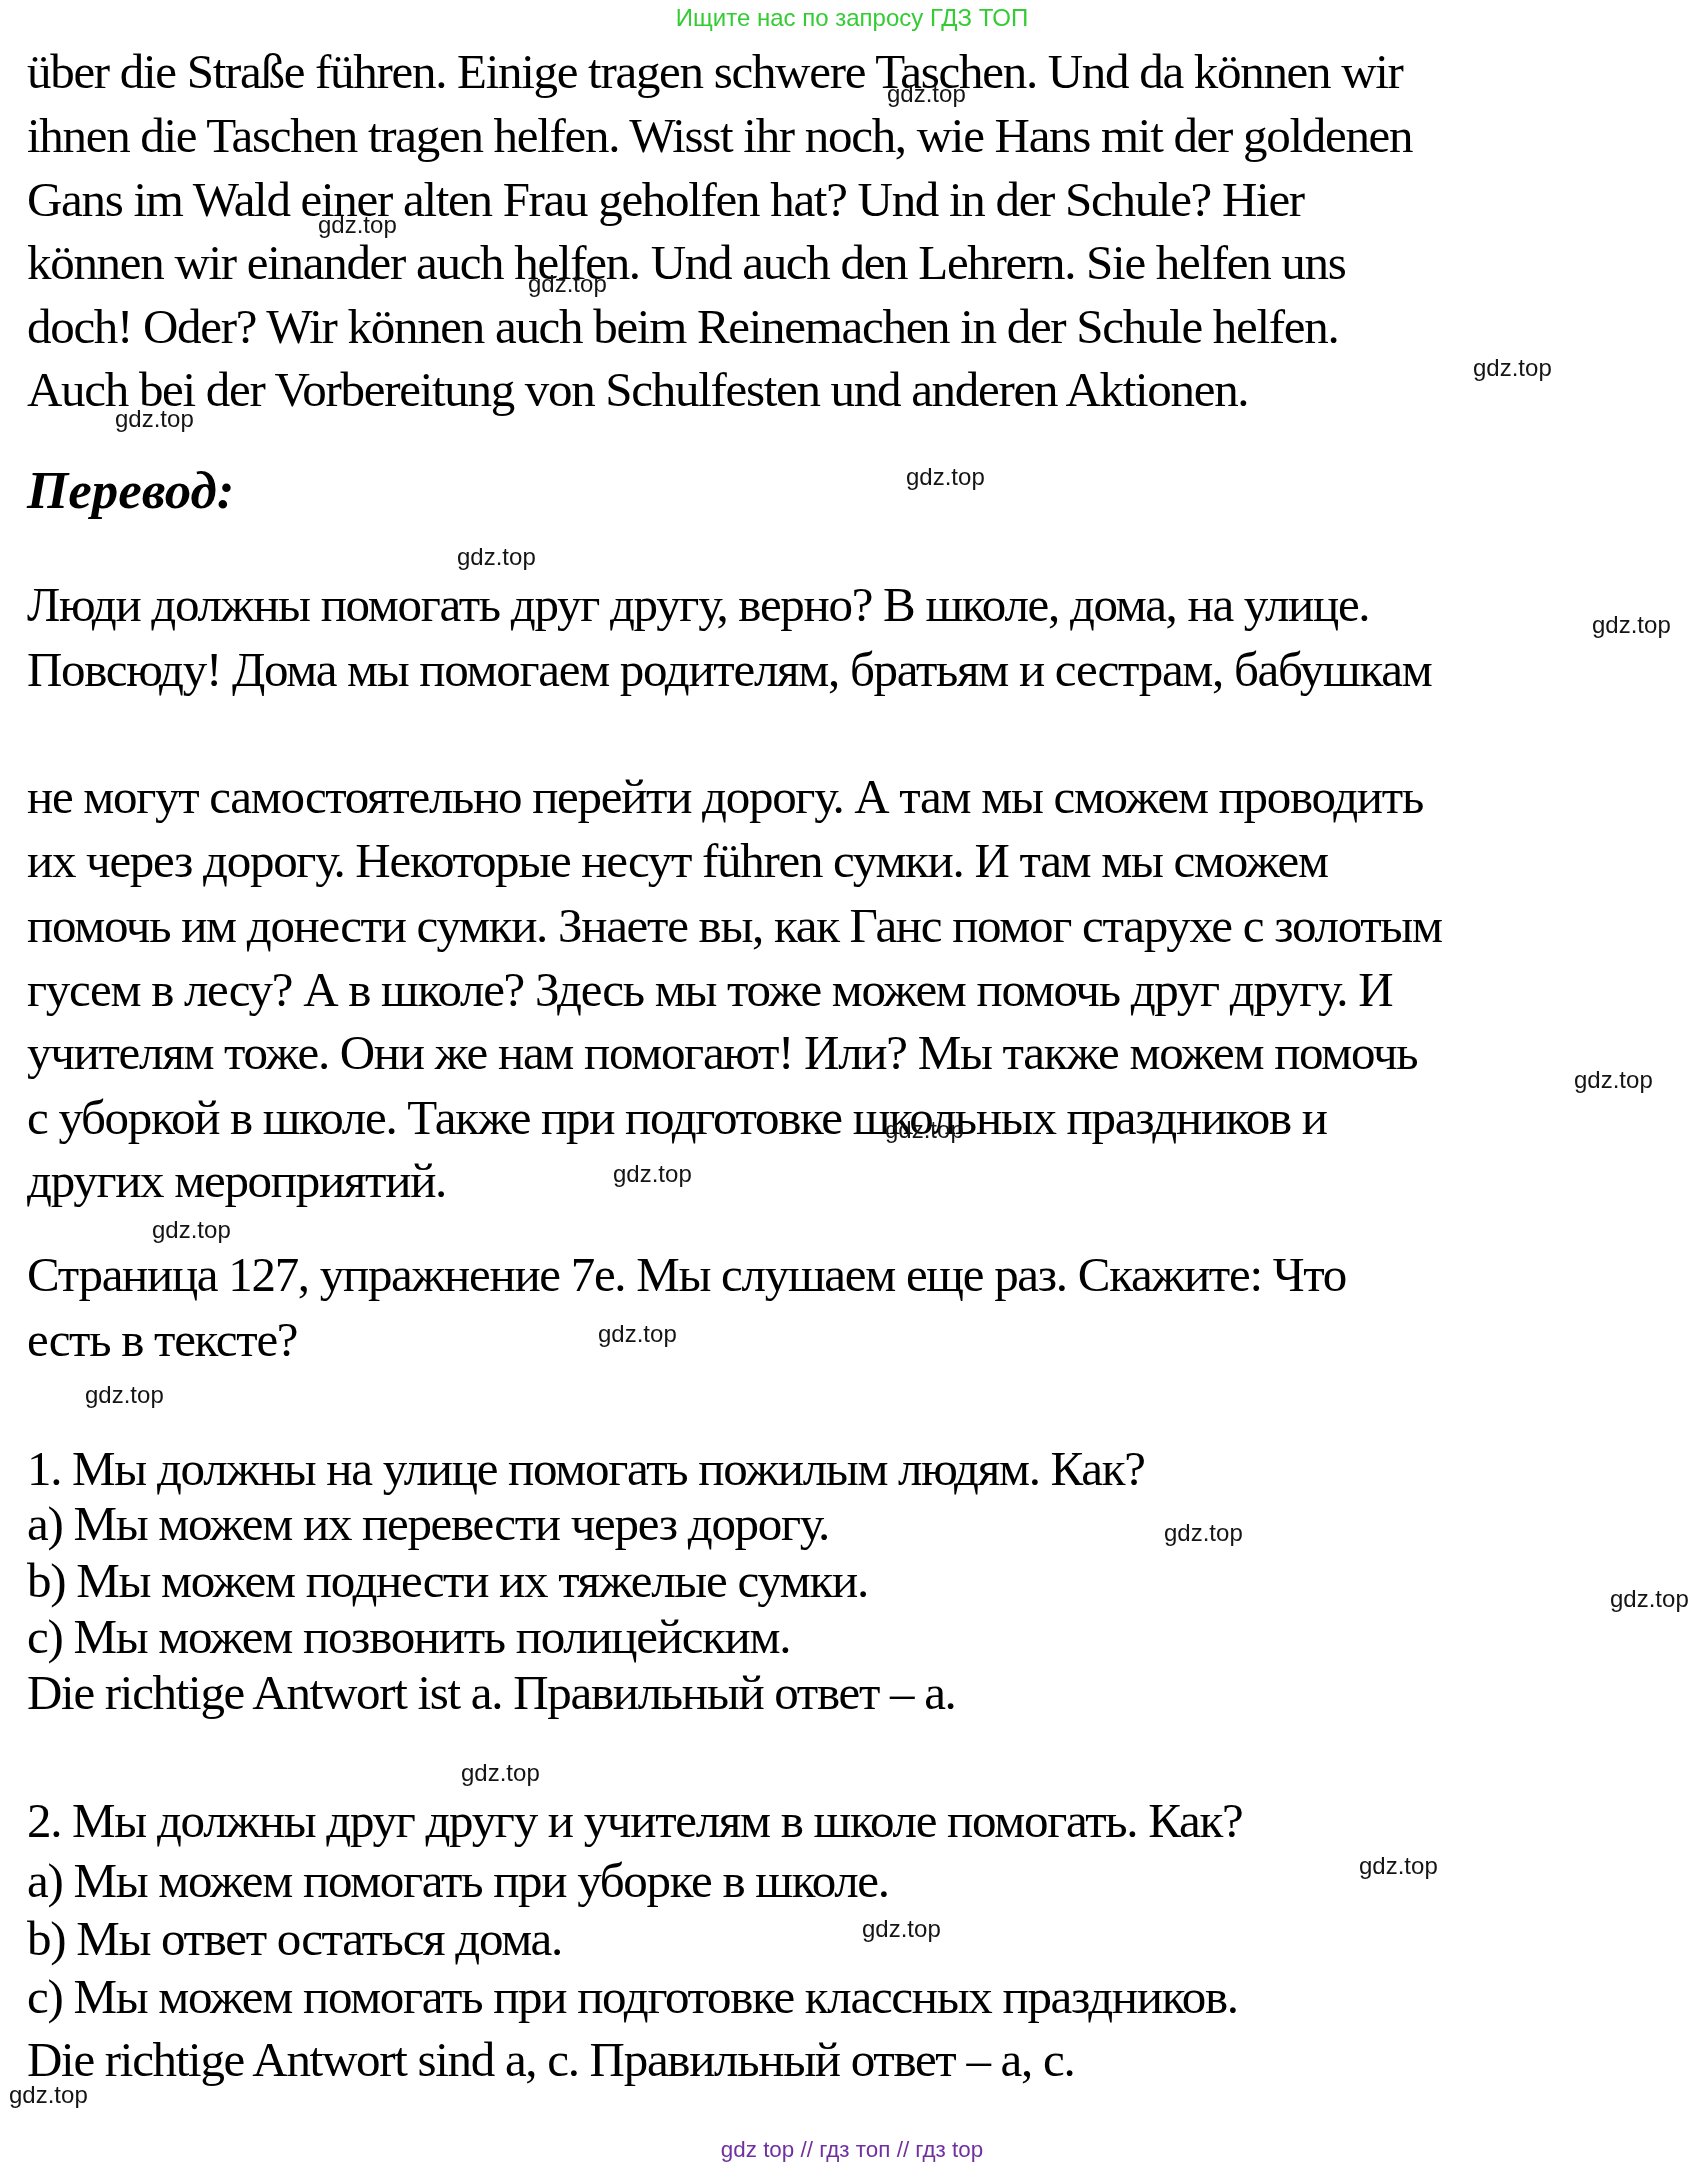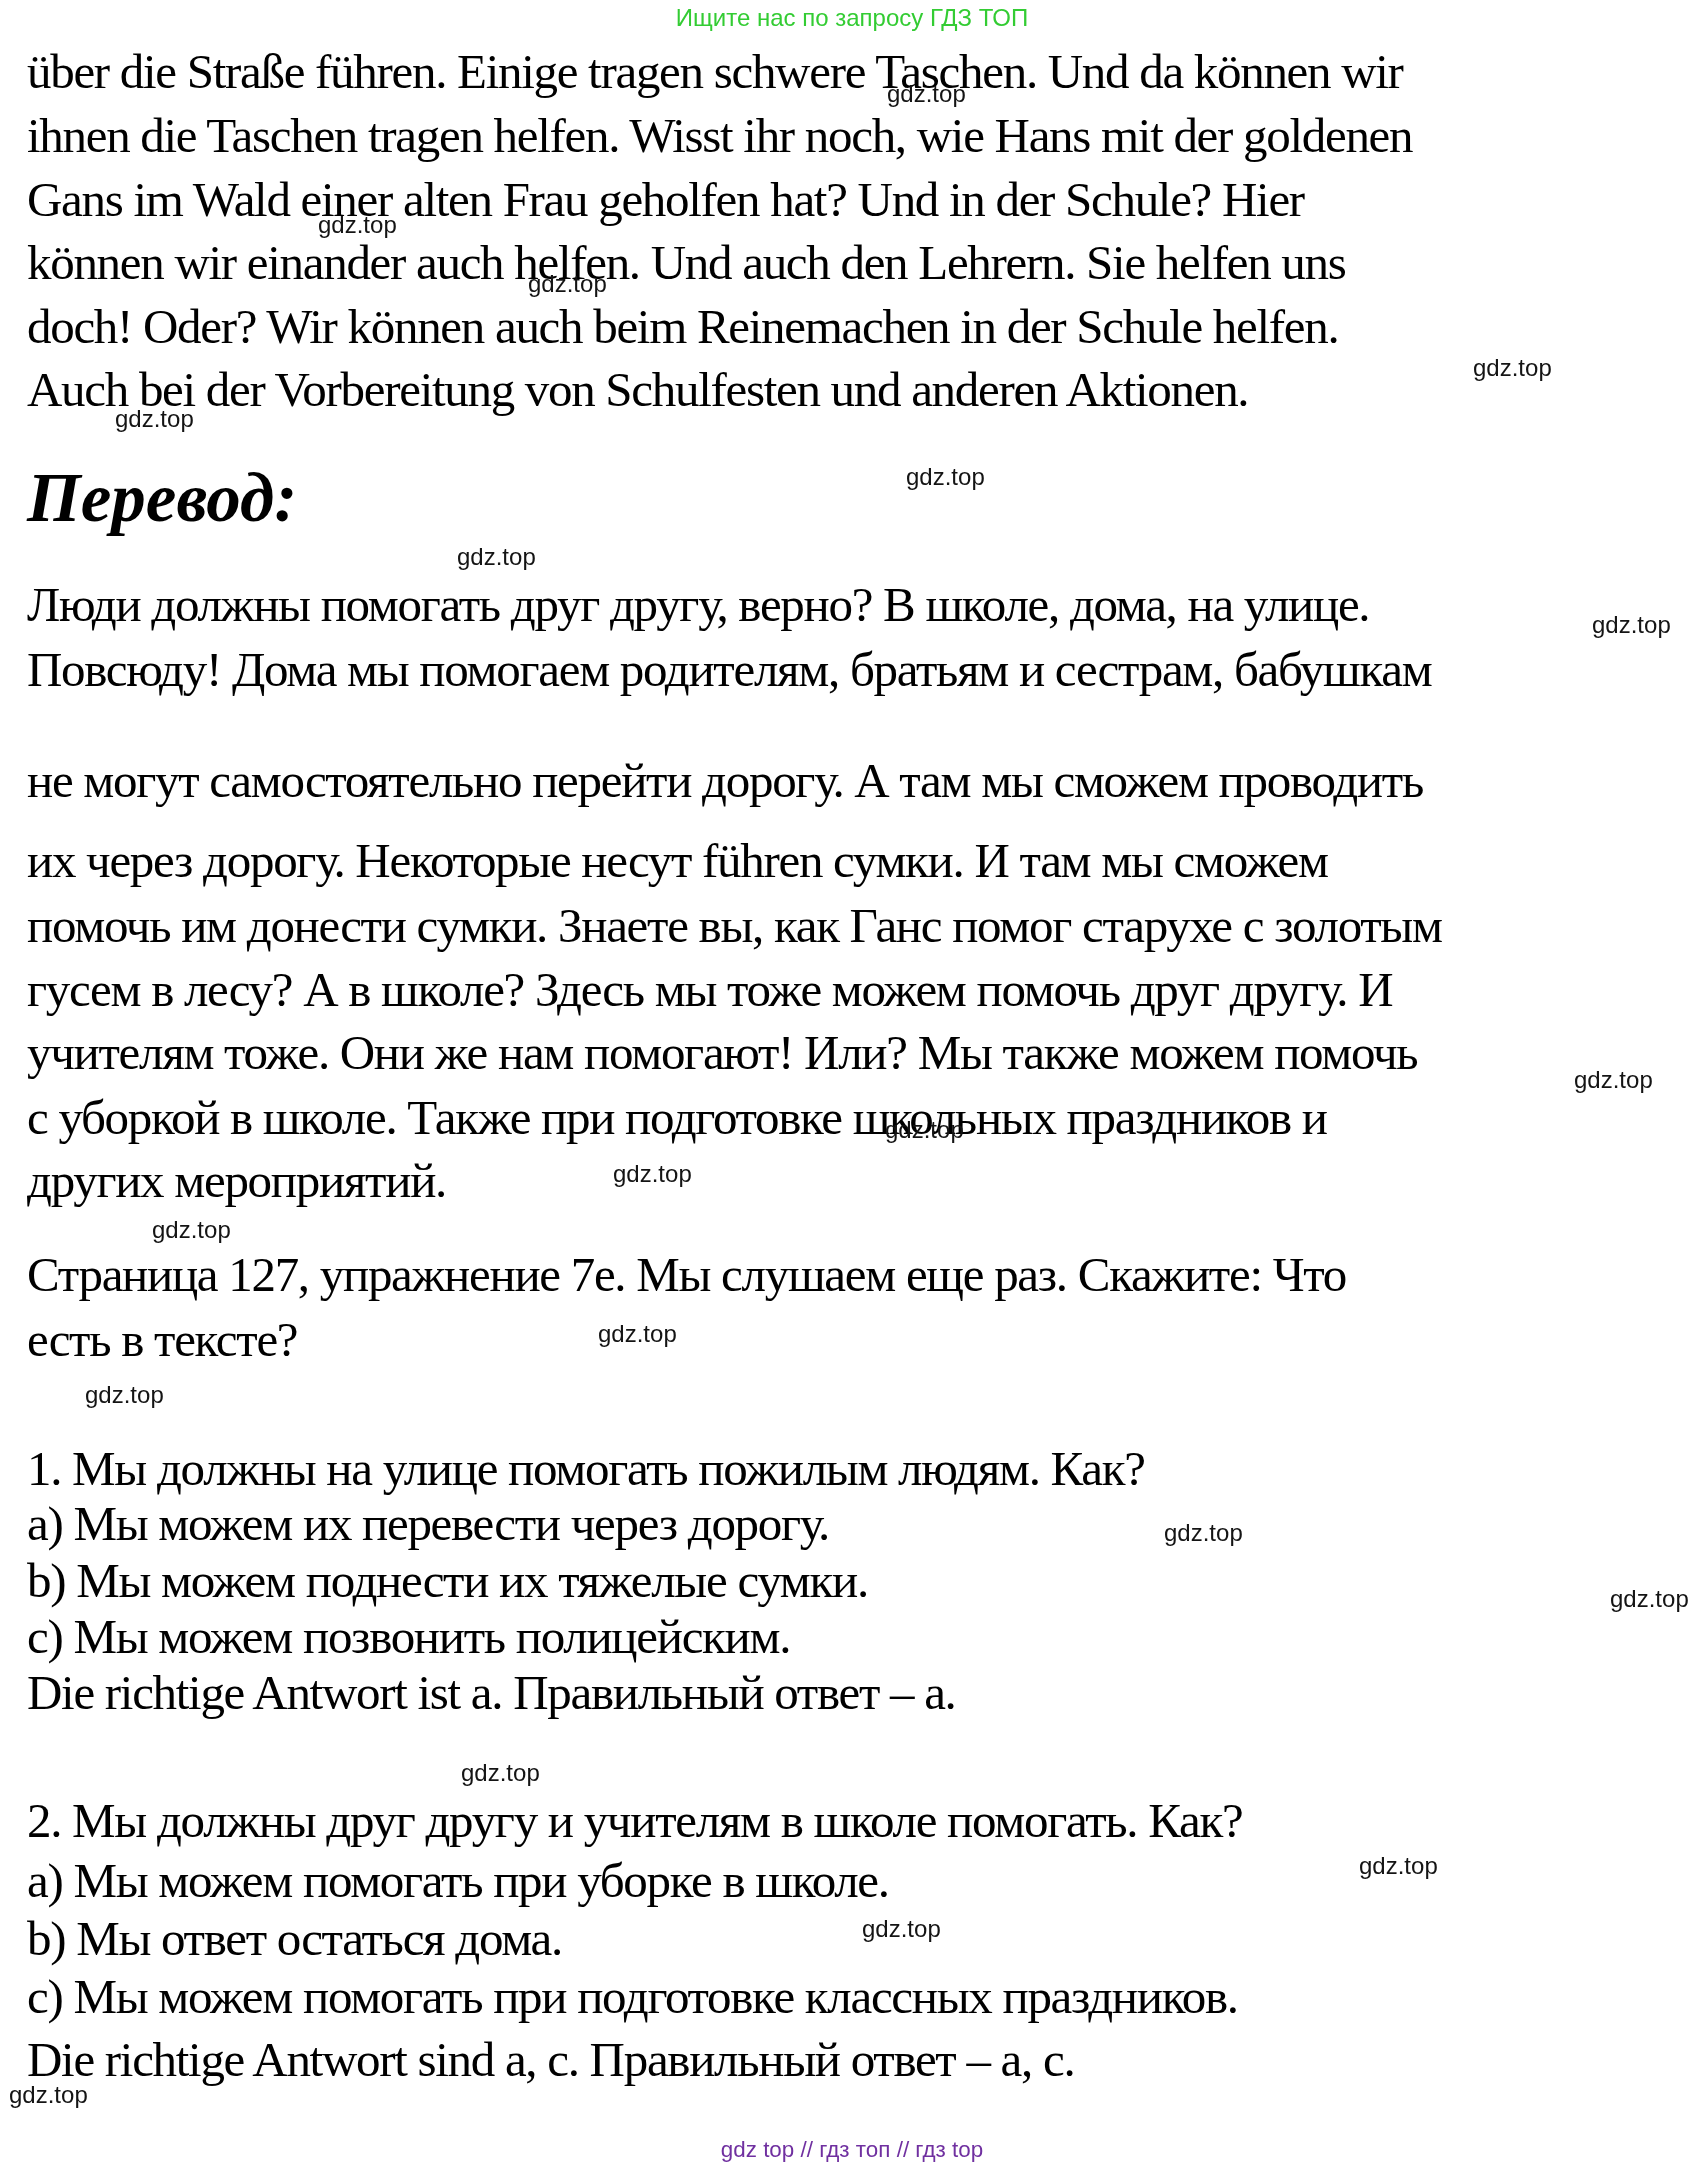--- a/index.html
+++ b/index.html
@@ -18,21 +18,21 @@
     font-family: "Liberation Serif", serif;
     font-size: 49px;
     line-height: 1;
     letter-spacing: -1.3px;
     color: var(--text, #000);
   }
   .b { font-weight: 400; }
   .trans-heading {
     font-weight: 700;
     font-style: italic;
-    font-size: 69px;
+    font-size: 53px;
     letter-spacing: 0;
     text-align: center;
   }
   .wm {
     position: absolute;
     font-family: "Liberation Sans", sans-serif;
     font-size: 24px;
     line-height: 1;
     color: var(--watermark, #141414);
     white-space: nowrap;
@@ -65,21 +65,21 @@
   <div class="line" style="top:111px">ihnen die Taschen tragen helfen. Wisst ihr noch, wie Hans mit der goldenen</div>
   <div class="line" style="top:175px">Gans im Wald einer alten Frau geholfen hat? Und in der Schule? Hier</div>
   <div class="line" style="top:238px">können wir einander auch helfen. Und auch den Lehrern. Sie helfen uns</div>
   <div class="line" style="top:302px">doch! Oder? Wir können auch beim Reinemachen in der Schule helfen.</div>
   <div class="line" style="top:365px">Auch bei der Vorbereitung von Schulfesten und anderen Aktionen.</div>
 
   <div class="line trans-heading" style="top:464px">Перевод:</div>
 
   <div class="line" style="top:580px">Люди должны помогать друг другу, верно? В школе, дома, на улице.</div>
   <div class="line" style="top:645px">Повсюду! Дома мы помогаем родителям, братьям и сестрам, бабушкам</div>
-  <div class="line" style="top:756px">не могут самостоятельно перейти дорогу. А там мы сможем проводить</div>
+  <div class="line" style="top:772px">не могут самостоятельно перейти дорогу. А там мы сможем проводить</div>
   <div class="line" style="top:836px">их через дорогу. Некоторые несут führen сумки. И там мы сможем</div>
   <div class="line" style="top:901px">помочь им донести сумки. Знаете вы, как Ганс помог старухе с золотым</div>
   <div class="line" style="top:965px">гусем в лесу? А в школе? Здесь мы тоже можем помочь друг другу. И</div>
   <div class="line" style="top:1093px">с уборкой в школе. Также при подготовке школьных праздников и</div>
   <div class="line" style="top:1028px">учителям тоже. Они же нам помогают! Или? Мы также можем помочь</div>
   <div class="line" style="top:1156px">других мероприятий.</div>
 
   <div class="line b" style="top:1250px">Страница 127, упражнение 7e. Мы слушаем еще раз. Скажите: Что</div>
   <div class="line b" style="top:1315px">есть в тексте?</div>
 

